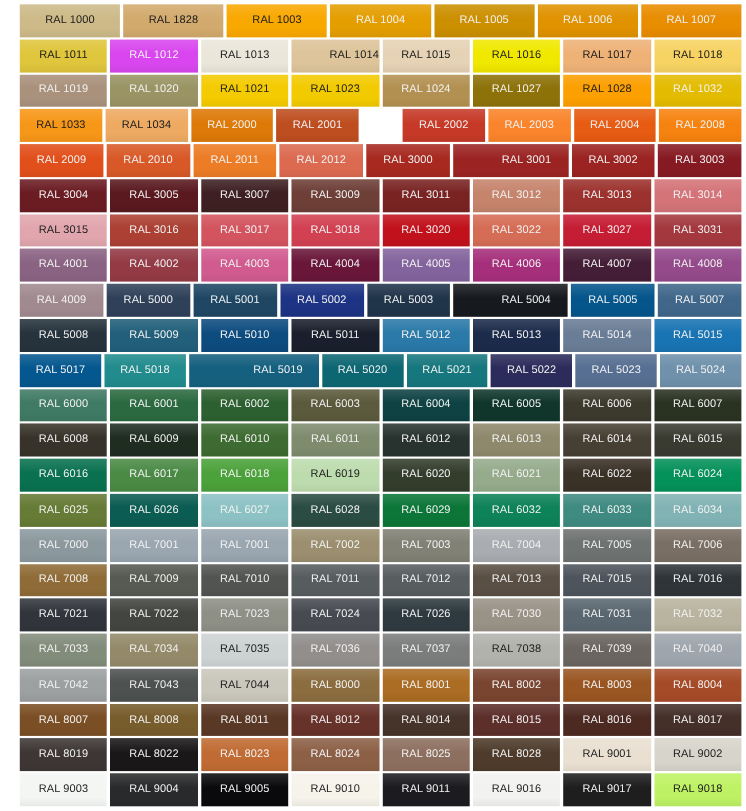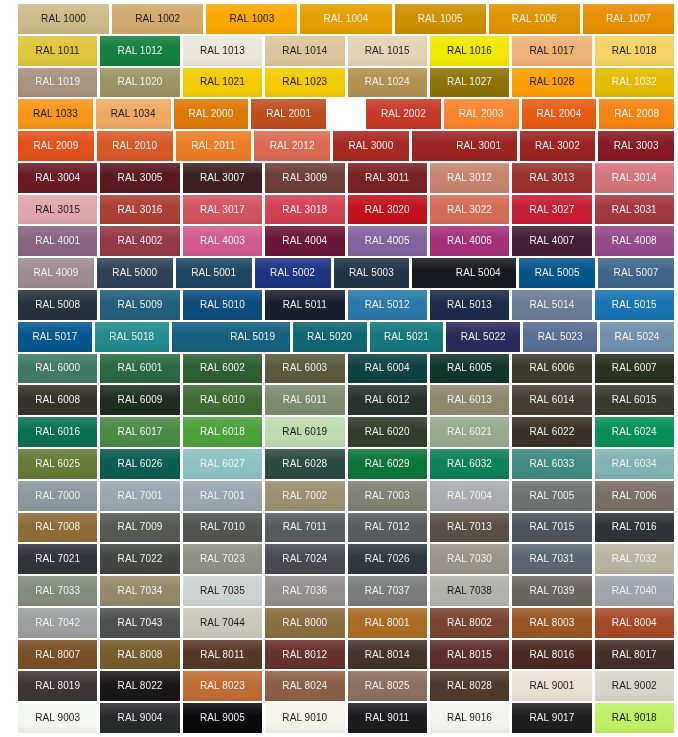--- a/index.html
+++ b/index.html
@@ -72,21 +72,21 @@
 </style>
 </head>
 <body>
 
 <div id="chart">
     <div class="ral-row">
       <div class="swatch" style="background: rgb(205, 186, 136);">
         <span class="swatch-label lbl-dark">RAL 1000</span>
       </div>
       <div class="swatch" style="background: rgb(210, 170, 109);">
-        <span class="swatch-label lbl-dark">RAL 1002</span>
+        <span class="swatch-label lbl-dark">RAL 1828</span>
       </div>
       <div class="swatch" style="background: rgb(249, 168, 0);">
         <span class="swatch-label lbl-dark">RAL 1003</span>
       </div>
       <div class="swatch" style="background: rgb(228, 158, 0);">
         <span class="swatch-label lbl-light">RAL 1004</span>
       </div>
       <div class="swatch" style="background: rgb(203, 143, 0);">
         <span class="swatch-label lbl-light">RAL 1005</span>
       </div>
@@ -94,27 +94,27 @@
         <span class="swatch-label lbl-light">RAL 1006</span>
       </div>
       <div class="swatch" style="background: rgb(232, 140, 0);">
         <span class="swatch-label lbl-light">RAL 1007</span>
       </div>
     </div>
     <div class="ral-row">
       <div class="swatch" style="background: rgb(223, 198, 60);">
         <span class="swatch-label lbl-dark">RAL 1011</span>
       </div>
-      <div class="swatch" style="background: #15803d;">
+      <div class="swatch" style="background: #d946ef;">
         <span class="swatch-label lbl-light">RAL 1012</span>
       </div>
       <div class="swatch" style="background: rgb(234, 230, 218);">
         <span class="swatch-label lbl-dark">RAL 1013</span>
       </div>
-      <div class="swatch" style="background: rgb(221, 196, 154);">
+      <div class="swatch" style="background: rgb(221, 196, 154); justify-content: flex-end;">
         <span class="swatch-label lbl-dark">RAL 1014</span>
       </div>
       <div class="swatch" style="background: rgb(230, 210, 181);">
         <span class="swatch-label lbl-dark">RAL 1015</span>
       </div>
       <div class="swatch" style="background: rgb(241, 232, 0);">
         <span class="swatch-label lbl-dark">RAL 1016</span>
       </div>
       <div class="swatch" style="background: rgb(238, 178, 119);">
         <span class="swatch-label lbl-dark">RAL 1017</span>

